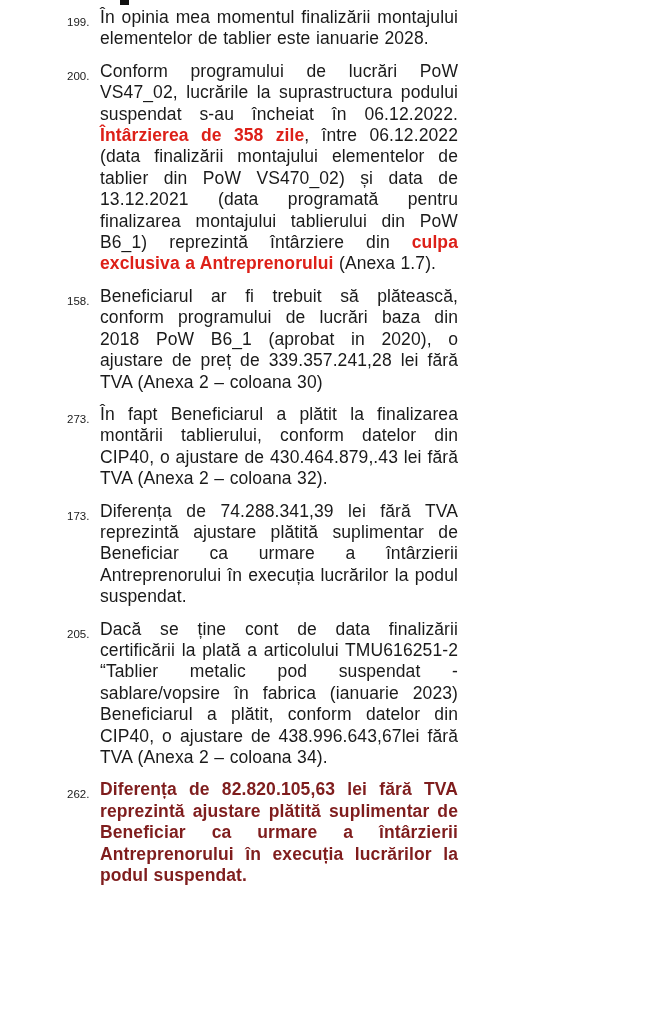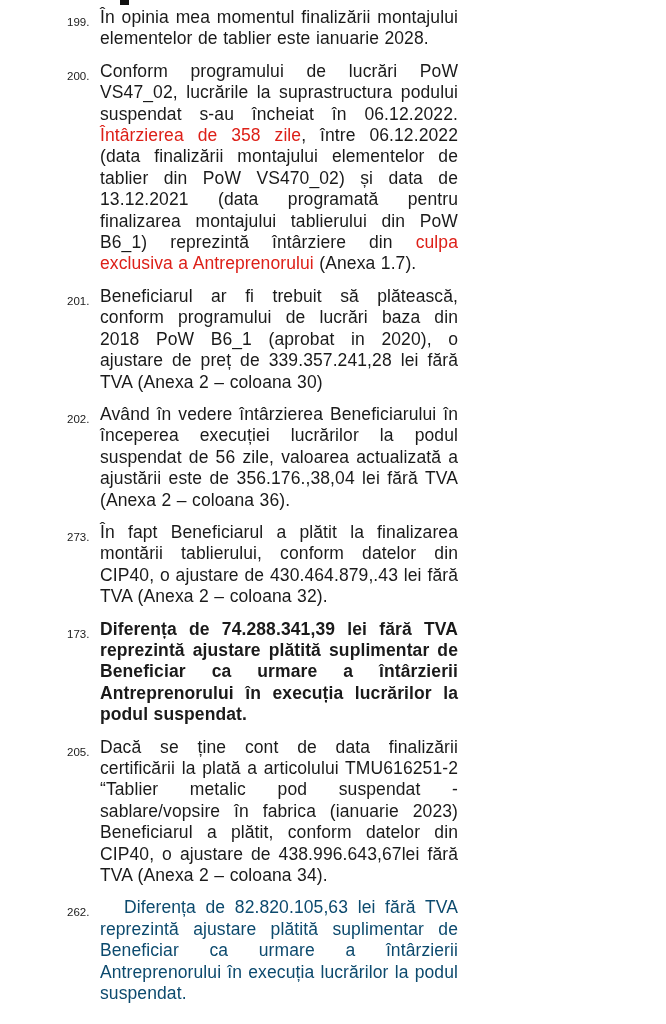--- a/index.html
+++ b/index.html
@@ -49,32 +49,31 @@
   .num {
     position: absolute;
     left: -33px;
     top: 5px;
     font-size: 11.5px;
     letter-spacing: 0;
     color: #1a1a1a;
     white-space: nowrap;
   }
   .run-normal { font-weight: normal; }
-  .run-bold { font-weight: bold; }
+  .run-bold { font-weight: normal; }
   .run-italic { }
-  .run-redbold { font-weight: normal; }
+  .run-redbold { font-weight: bold; }
 </style>
 </head>
 <body>
 
 <main class="page">
   <div class="cutoff-fragment"></div>
   <section class="doc-list" id="doc-list">
       <div class="item"><span class="num">199.</span><span class="run-normal">În opinia mea momentul finalizării montajului elementelor de tablier este ianuarie 2028.</span></div>
       <div class="item"><span class="num">200.</span><span class="run-normal">Conform programului de lucrări PoW VS47_02, lucrările la suprastructura podului suspendat s-au încheiat în 06.12.2022. </span><span class="run-redbold" style="color: rgb(221, 32, 24);">Întârzierea de 358 zile</span><span class="run-normal">, între 06.12.2022 (data finalizării montajului elementelor de tablier din PoW VS470_02) și data de 13.12.2021 (data programată pentru finalizarea montajului tablierului din PoW B6_1) reprezintă întârziere din </span><span class="run-redbold" style="color: rgb(221, 32, 24);">culpa exclusiva a Antreprenorului</span><span class="run-normal"> (Anexa 1.7).</span></div>
-      <div class="item"><span class="num">201.</span><span class="run-normal">Beneficiarul ar fi trebuit să plătească, conform programului de lucrări baza din 2018 PoW B6_1 (aprobat in 2020), o ajustare de preț de 339.357.241,28 lei fără TVA (Anexa 2 – coloana 30)</span></div>
-      <div class="item"><span class="num">202.</span><span class="run-normal">Având în vedere întârzierea Beneficiarului în începerea execuției lucrărilor la podul suspendat de 56 zile, valoarea actualizată a ajustării este de 356.176.,38,04 lei fără TVA (Anexa 2 – coloana 36).</span></div>
+      <div class="item"><span class="num">158.</span><span class="run-normal">Beneficiarul ar fi trebuit să plătească, conform programului de lucrări baza din 2018 PoW B6_1 (aprobat in 2020), o ajustare de preț de 339.357.241,28 lei fără TVA (Anexa 2 – coloana 30)</span></div>
       <div class="item"><span class="num">273.</span><span class="run-normal">În fapt Beneficiarul a plătit la finalizarea montării tablierului, conform datelor din CIP40, o ajustare de 430.464.879,.43 lei fără TVA (Anexa 2 – coloana 32).</span></div>
       <div class="item"><span class="num">173.</span><span class="run-bold">Diferența de 74.288.341,39 lei fără TVA reprezintă ajustare plătită suplimentar de Beneficiar ca urmare a întârzierii Antreprenorului în execuția lucrărilor la podul suspendat.</span></div>
       <div class="item"><span class="num">205.</span><span class="run-normal">Dacă se ține cont de data finalizării certificării la plată a articolului </span><span class="run-italic">TMU616251-2 “Tablier metalic pod suspendat - sablare/vopsire în fabrica</span><span class="run-normal"> (ianuarie 2023) Beneficiarul a plătit, conform datelor din CIP40, o ajustare de 438.996.643,67lei fără TVA (Anexa 2 – coloana 34).</span></div>
-      <div class="item"><span class="num">262.</span><span class="run-redbold" style="color: #0c4a6e; margin-left: 24px;">Diferența de 82.820.105,63 lei fără TVA reprezintă ajustare plătită suplimentar de Beneficiar ca urmare a întârzierii Antreprenorului în execuția lucrărilor la podul suspendat.</span></div>
+      <div class="item"><span class="num">262.</span><span class="run-redbold" style="color: #7f1d1d;">Diferența de 82.820.105,63 lei fără TVA reprezintă ajustare plătită suplimentar de Beneficiar ca urmare a întârzierii Antreprenorului în execuția lucrărilor la podul suspendat.</span></div>
     </section>
 </main>
 
 </body></html>

